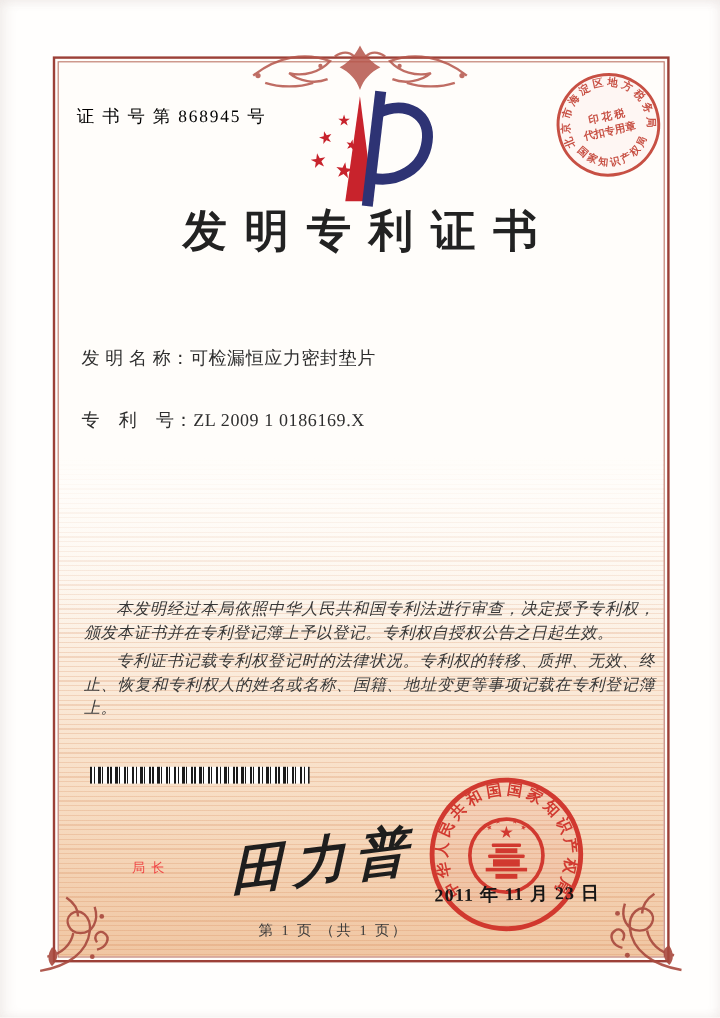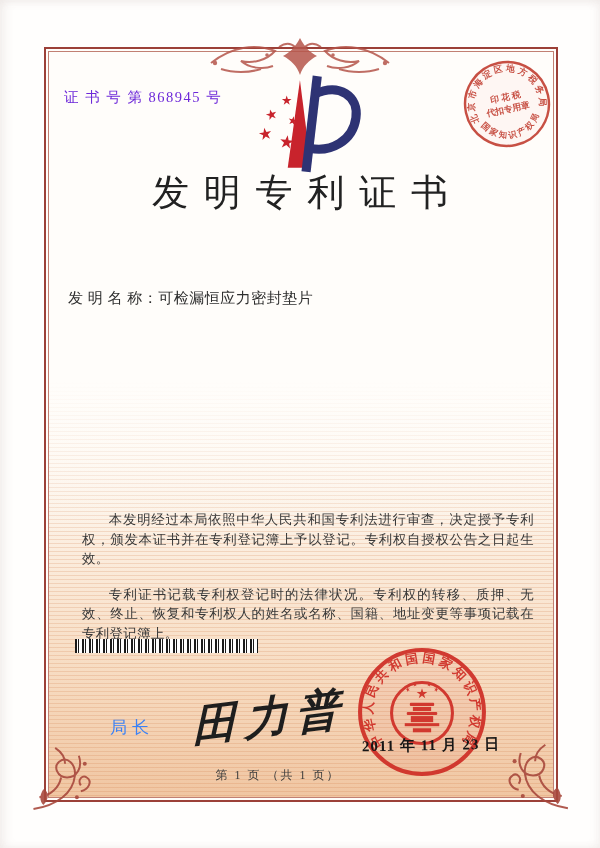--- a/index.html
+++ b/index.html
@@ -15,47 +15,47 @@
   .guilloche { position:absolute; left:3px; right:3px; top:330px; bottom:3px;
      background:
        linear-gradient(to bottom, #fffdfa 0%, rgba(255,253,250,0) 38%),
        repeating-linear-gradient(to bottom, rgba(205,115,62,0.20) 0px, rgba(205,115,62,0.20) 1px, rgba(255,255,255,0) 1px, rgba(255,255,255,0) 4px),
        linear-gradient(to bottom, #fffcf8 0%, #fcf0e3 35%, #f7dcc2 70%, #f0c6a2 100%); }
 
   .ornament-top { position:absolute; left:205px; top:33px; width:190px; height:48px; }
   .flourish-bl { position:absolute; left:28px; top:740px; width:82px; height:74px; }
   .flourish-br { position:absolute; left:490px; top:736px; width:82px; height:78px; transform:scaleX(-1); }
 
-  .cert-no { position:absolute; left:64px; top:88px; font-size:14.5px; letter-spacing:1.5px; color:#6d28d9; }
+  .cert-no { position:absolute; left:64px; top:88px; font-size:14.5px; letter-spacing:1.5px; color:#000000; }
 
   .logo { position:absolute; left:240px; top:70px; width:126px; height:114px; }
 
   .tax-stamp { position:absolute; left:461px; top:58px; width:92px; height:92px; transform:rotate(-12deg); opacity:.88; }
   .tax-stamp text { font-family:"Liberation Serif",serif; fill:#c0392b; font-weight:bold; }
 
   .title { position:absolute; left:0; top:168px; width:600px; text-align:center;
-           font-size:37px; font-weight:400; color:#222; letter-spacing:.40em; text-indent:.40em; }
+           font-size:37px; font-weight:700; color:#222; letter-spacing:.40em; text-indent:.40em; }
 
   .fields { position:absolute; left:68px; top:257px; width:470px; }
   .field-row { height:20px; margin-bottom:22px; font-size:15px; color:#2e2e2e; letter-spacing:.5px;margin-top:32px; }
   .field-label { white-space:pre; }
   .field-value { white-space:pre; }
 
   .body-text { position:absolute; left:66px; top:494px; width:484px; font-size:13.4px;
                line-height:19.6px; color:#383838; text-align:justify; letter-spacing:.4px; }
-  .body-text p { text-indent:2em; margin:16px; }
+  .body-text p { text-indent:2em; margin:4px;font-style:italic; }
 
   .barcode { position:absolute; left:75px; top:639px; width:183px; height:14px;
      background: repeating-linear-gradient(90deg,
         #191919 0 2px, #fdfdfd 2px 3px,
         #191919 3px 4px, #fdfdfd 4px 7px,
         #191919 7px 9px, #fdfdfd 9px 10px,
         #191919 10px 11px, #fdfdfd 11px 14px); }
 
-  .director { position:absolute; left:110px; top:716px; font-size:17px; letter-spacing:5px; color:#3b82f6; }
+  .director { position:absolute; left:110px; top:716px; font-size:11px; letter-spacing:5px; color:#ef4444; }
   .signature { position:absolute; left:192px; top:688px; font-size:44px; font-weight:700; color:#1e1e1e;
                letter-spacing:8px; transform:rotate(-7deg) skewX(-6deg); font-style:italic; }
 
   .grant-seal { position:absolute; left:356px; top:646px; width:132px; height:132px; opacity:.93; }
   .grant-seal text { font-family:"Liberation Serif",serif; fill:#cf2e26; font-weight:bold; }
   .seal-date { position:absolute; left:362px; top:736px; font-size:15px; font-weight:700;
                letter-spacing:1px; color:#161616; transform:rotate(-1deg); }
 
   .footer { position:absolute; left:0; top:767px; width:556px; text-align:center;
             font-size:12px; letter-spacing:2px; color:#3a3a3a; }
@@ -136,20 +136,23 @@
     <text x="45" y="41" font-size="8.6" text-anchor="middle">印 花 税</text>
     <text x="45" y="53" font-size="8.6" text-anchor="middle">代扣专用章</text>
   </svg>
 
   <div class="title">发明专利证书</div>
 
   <div class="fields">
     <div class="field-row">
       <span class="field-label">发 明 名 称：</span><span class="field-value">可检漏恒应力密封垫片</span>
     </div>
+    <div class="field-row">
+      <span class="field-label">专　利　号：</span><span class="field-value">ZL 2009 1 0186169.X</span>
+    </div>
   </div>
 
   <div class="body-text">
     <p>本发明经过本局依照中华人民共和国专利法进行审查，决定授予专利权，颁发本证书并在专利登记簿上予以登记。专利权自授权公告之日起生效。</p>
     <p>专利证书记载专利权登记时的法律状况。专利权的转移、质押、无效、终止、恢复和专利权人的姓名或名称、国籍、地址变更等事项记载在专利登记簿上。</p>
   </div>
 
   <div class="barcode"></div>
 
   <div class="director">局长</div>

